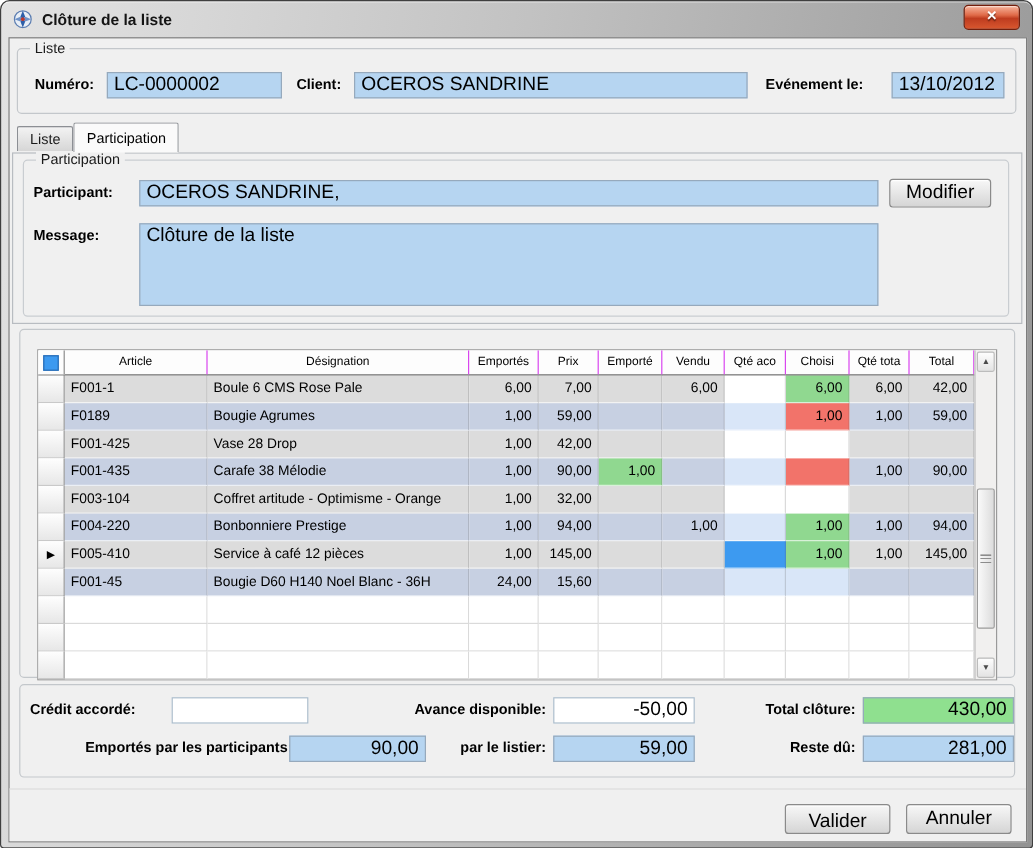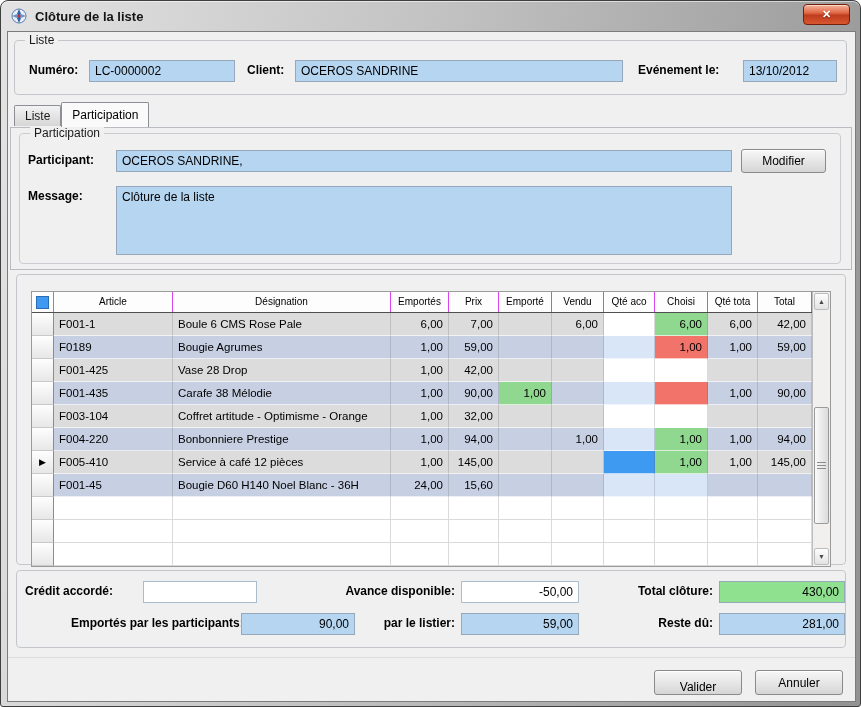--- a/index.html
+++ b/index.html
@@ -20,28 +20,28 @@
     background:linear-gradient(#f6b49c 0%,#e06a48 40%,#bf3c1f 55%,#d8572f 100%);
     border:1px solid #741f0c;border-radius:4px;
     display:flex;align-items:center;justify-content:center;
     box-shadow:inset 0 1px 0 rgba(255,255,255,.5);
   }
   .close-btn span{color:#fff;font-weight:bold;font-size:11px;line-height:1;text-shadow:0 1px 1px rgba(0,0,0,.45);}
   .client{position:absolute;left:6px;top:30px;width:849px;height:671px;background:#f0f0f0;border:1px solid #7c7c7c;}
   .groupbox{position:absolute;border:1px solid #c3c7cb;border-radius:4px;}
   .gb-label{position:absolute;top:-8px;left:10px;background:#f0f0f0;padding:0 4px;font-size:12px;color:#1a1a1a;white-space:nowrap;}
   .lbl{position:absolute;font-size:12px;font-weight:bold;color:#000;white-space:nowrap;}
-  .field{position:absolute;height:22px;font-size:12px;line-height:20px;padding:0 5px;color:#000;overflow:hidden;white-space:nowrap;}
+  .field{position:absolute;height:22px;font-size:16px;line-height:20px;padding:0 5px;color:#000;overflow:hidden;white-space:nowrap;}
   .field.blue{background:#b6d5f1;border:1px solid #96a9bc;}
   .field.white{background:#ffffff;border:1px solid #abbccb;}
   .field.green{background:#8fe08f;border:1px solid #96a9bc;}
   .field.num{text-align:right;}
   .btn{
     position:absolute;background:linear-gradient(#f7f7f7,#e8e8e8 45%,#d5d5d5);
-    border:1px solid #8a8a8a;border-radius:3px;font-size:12px;color:#000;
+    border:1px solid #8a8a8a;border-radius:3px;font-size:16px;color:#000;
     display:flex;align-items:center;justify-content:center;
     box-shadow:inset 0 1px 0 #fff;
   }
   
   .tabstrip{position:absolute;left:6px;top:70px;display:flex;align-items:flex-end;z-index:3;}
   .tab{font-size:12px;border:1px solid #8c8f94;border-bottom:none;border-radius:2px 2px 0 0;padding:0 10px;display:flex;align-items:center;}
   .tab.inactive{height:21px;background:linear-gradient(#f3f3f3,#d6d6d6);color:#1a1a1a;}
   .tab.active{height:25px;background:#fafafa;position:relative;margin-bottom:-1px;z-index:4;}
   .tabpage{position:absolute;left:2px;top:95px;width:842px;height:143px;border:1px solid #b8bcc1;background:#f0f0f0;}
   

